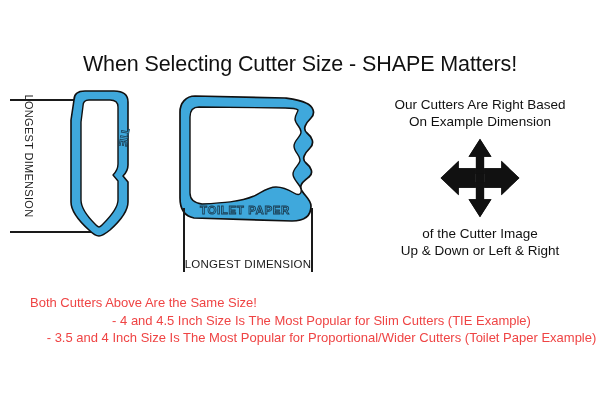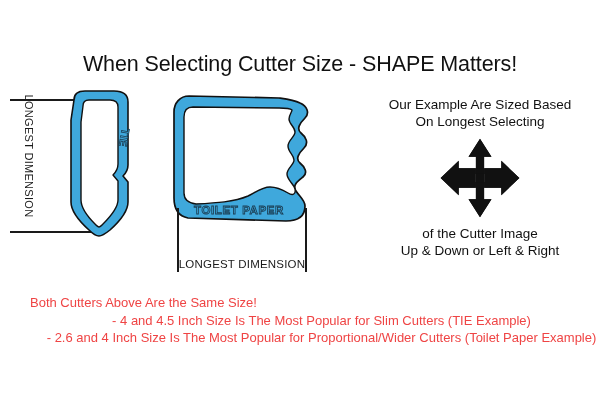--- a/index.html
+++ b/index.html
@@ -64,21 +64,21 @@
     font-size: 11px;
     letter-spacing: 0.3px;
     color: #1a1a1a;
     transform: rotate(90deg);
     white-space: nowrap;
   }
 
   
   #tp-group {
     position: absolute;
-    left: 166px;
+    left: 172px;
     top: 90px;
     width: 175px;
     height: 190px;
   }
   #tp-shape {
     position: absolute;
     left: 0;
     top: 0;
   }
   .tp-vline {
@@ -230,22 +230,22 @@
       <text x="73" y="124" text-anchor="middle" font-family="Liberation Sans, sans-serif" font-size="11.5" font-weight="bold" letter-spacing="0.6" fill="#3FA8DC" stroke="#1a3b50" stroke-width="0.85">TOILET PAPER</text>
     </svg>
 
     <div class="tp-vline" id="tp-vline-left"></div>
     <div class="tp-vline" id="tp-vline-right"></div>
 
     <div id="tp-dim-label">LONGEST DIMENSION</div>
   </div>
 
   <div id="info-block">
-    <div class="info-line">Our Example Are Sized Based</div>
-    <div class="info-line">On Longest Selecting</div>
+    <div class="info-line">Our Cutters Are Right Based</div>
+    <div class="info-line">On Example Dimension</div>
 
     <svg id="arrow-icon" viewBox="0 0 100 100">
 
       <path d="M 50,2
                L 64,24 L 55,24 L 55,38
                L 76,38 L 76,29 L 98,50
                L 76,71 L 76,62 L 55,62
                L 55,76 L 64,76 L 50,98
                L 36,76 L 45,76 L 45,62
                L 24,62 L 24,71 L 2,50
@@ -264,16 +264,16 @@
       <path d="M 45,45 L 55,45 L 55,55 L 45,55 Z" fill="#111111"></path>
     </svg>
 
     <div class="info-line">of the Cutter Image</div>
     <div class="info-line">Up &amp; Down or Left &amp; Right</div>
   </div>
 
   <div id="notes">
     <div class="note-line">Both Cutters Above Are the Same Size!</div>
     <div class="note-line note-indent">- 4 and 4.5 Inch Size Is The Most Popular for Slim Cutters (TIE Example)</div>
-    <div class="note-line note-indent">- 2.6 and 4 Inch Size Is The Most Popular for Proportional/Wider Cutters (Toilet Paper Example)</div>
+    <div class="note-line note-indent">- 3.5 and 4 Inch Size Is The Most Popular for Proportional/Wider Cutters (Toilet Paper Example)</div>
   </div>
 
 </div>
 
 </body></html>

